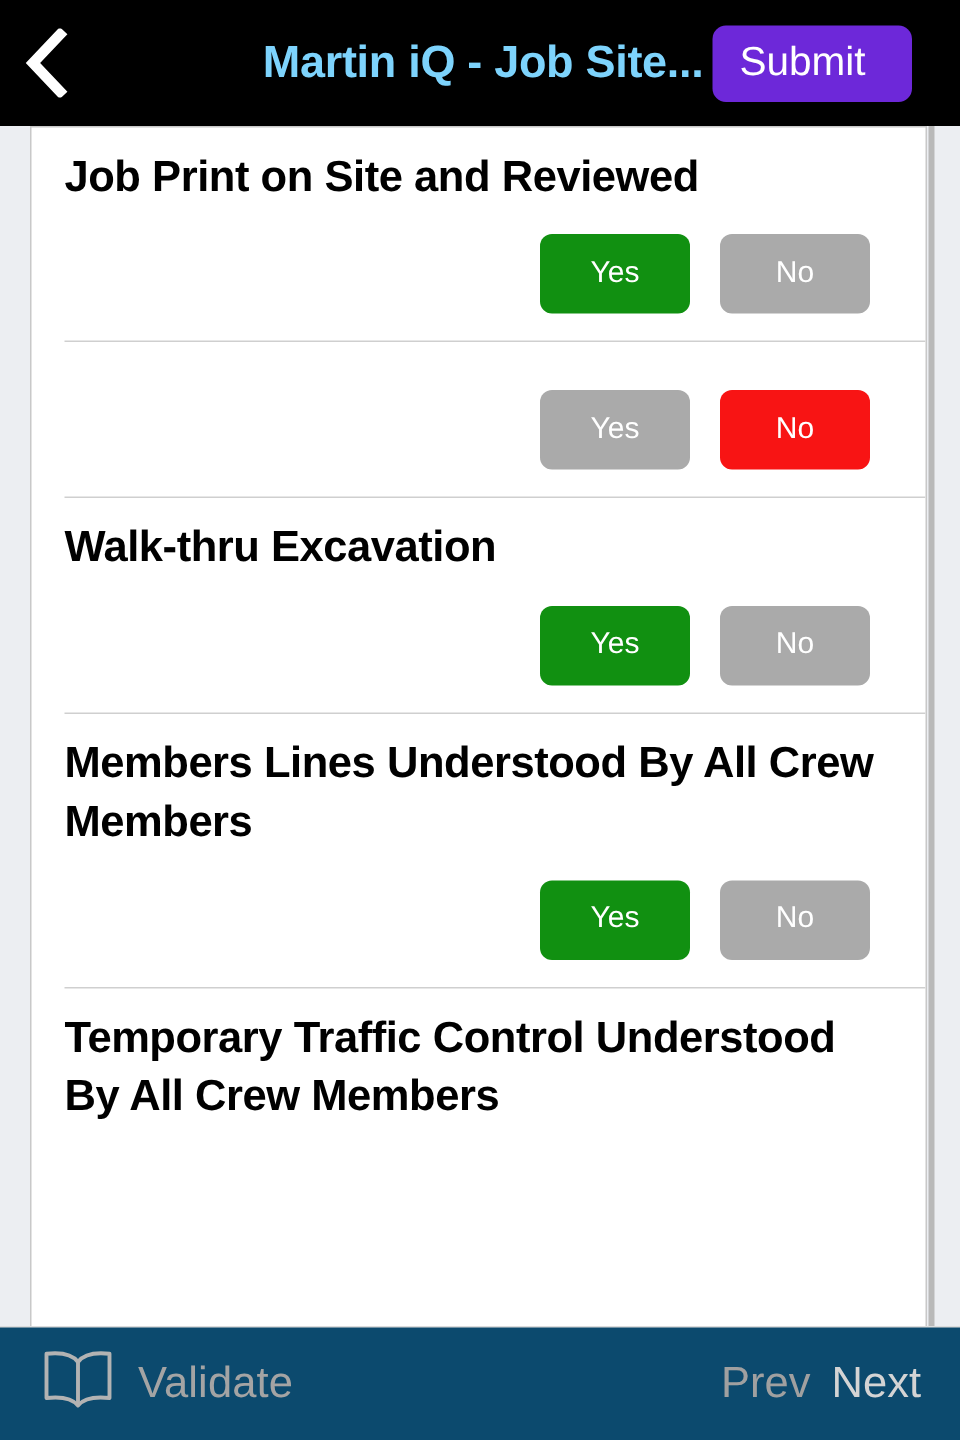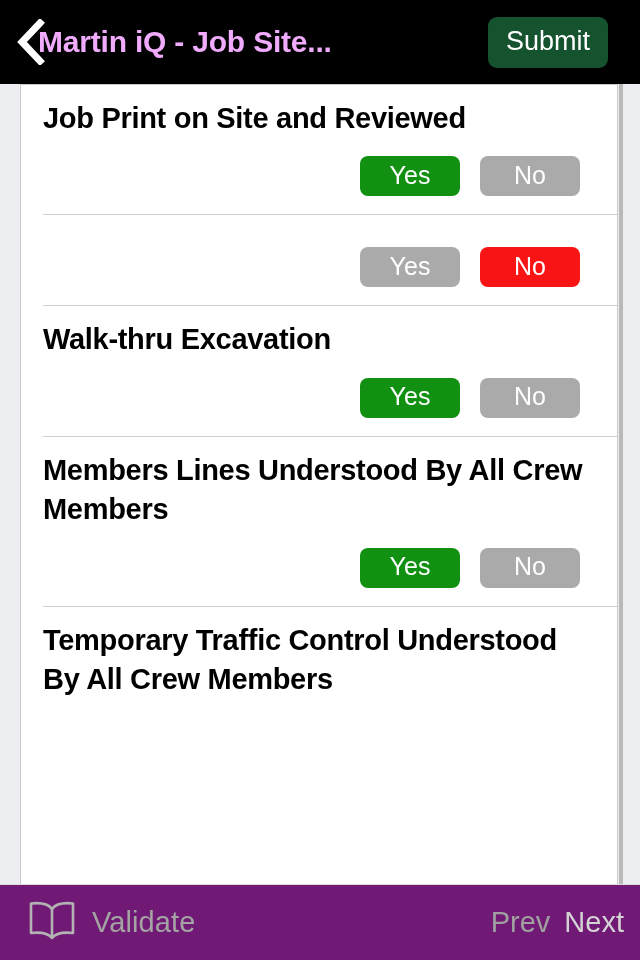--- a/index.html
+++ b/index.html
@@ -39,40 +39,40 @@
     height: 84px;
     display: flex;
     align-items: center;
     justify-content: center;
     flex: 0 0 62px;
   }
   .back-btn svg { display: block; }
 
   .nav-title {
     flex: 1 1 auto;
-    color: #f0abfc;
+    color: #7dd3fc;
     font-size: 30px;
     font-weight: bold;
     letter-spacing: -0.2px;
-    text-align: left;
+    text-align: right;
     white-space: nowrap;
     overflow: hidden;
     padding-right: 6px;
     margin-left: -24px;
   }
 
   .submit-btn {
     flex: 0 0 auto;
-    background: #14532d;
+    background: #6d28d9;
     color: #ffffff;
     font-size: 27px;
     font-weight: normal;
     border: none;
     border-radius: 9px;
-    padding: 11px 18px 13px 18px;
+    padding: 11px 31px 13px 18px;
     margin-right: 32px;
     font-family: "Liberation Sans", sans-serif;
     line-height: 1;
   }
 
   
   .section-band {
     flex: 0 0 74px;
     background: #f2f2f3;
     display: flex;
@@ -132,25 +132,25 @@
   .q-buttons {
     margin-top: 18px;
     display: flex;
     justify-content: flex-end;
     gap: 20px;
     padding-right: 17px;
   }
 
   .choice {
     width: 100px;
-    height: 40px;
+    height: 53px;
     border: none;
     border-radius: 8px;
     color: #ffffff;
-    font-size: 25px;
+    font-size: 20px;
     font-family: "Liberation Sans", sans-serif;
     line-height: 1;
     display: flex;
     align-items: center;
     justify-content: center;
     padding-bottom: 2px;
   }
   .choice.on-yes  { background: #119011; }
   .choice.on-no   { background: #f81414; }
   .choice.off     { background: #aaaaaa; }
@@ -161,25 +161,25 @@
     top: 0;
     right: 17px;
     width: 4px;
     height: 100%;
     background: #b9b9b9;
   }
 
   
   .toolbar {
     flex: 0 0 76px;
-    background: #701a75;
+    background: #0c4a6e;
     border-top: 1px solid #dcdcdc;
     display: flex;
     align-items: center;
-    padding: 0 16px 0 28px;
+    padding: 0 26px 0 28px;
   }
 
   .tb-left {
     display: flex;
     align-items: center;
     gap: 16px;
   }
   .book-icon { display: block; }
 
   .tb-label {

